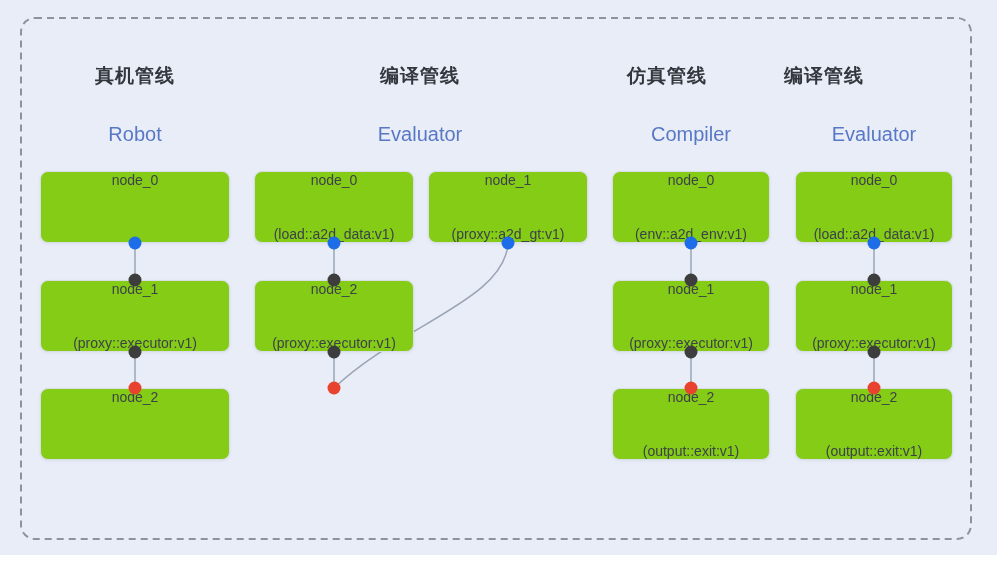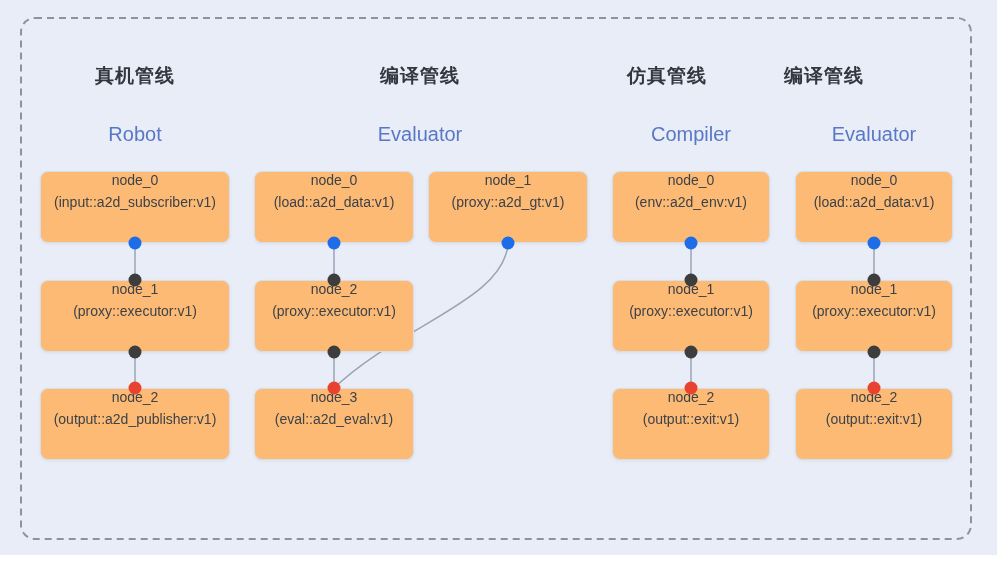--- a/index.html
+++ b/index.html
@@ -43,28 +43,28 @@
     transform: translateX(-50%);
     font-size: 20px;
     color: #5878c6;
     white-space: nowrap;
     z-index: 2;
   }
 
   .node {
     position: absolute;
     height: 72px;
-    background: #fdba74;
+    background: #84cc16;
     border: 1px solid #d9dee6;
     border-radius: 8px;
     box-shadow: 0 1px 3px rgba(90, 105, 140, 0.10);
     display: flex;
     flex-direction: column;
     align-items: center;
-    justify-content: flex-start;
+    justify-content: space-between;
     gap: 6px;
     z-index: 2;
   }
   .node .node-name {
     font-size: 14px;
     color: #3d4249;
   }
   .node .node-type {
     font-size: 14px;
     color: #3d4249;
@@ -112,46 +112,40 @@
   <div class="col-title-zh" style="left:667px">仿真管线</div>
   <div class="col-title-zh" style="left:824px">编译管线</div>
 
   <div class="col-title-en" style="left:135px">Robot</div>
   <div class="col-title-en" style="left:420px">Evaluator</div>
   <div class="col-title-en" style="left:691px">Compiler</div>
   <div class="col-title-en" style="left:874px">Evaluator</div>
 
   <div class="node" style="left:40px;top:171px;width:190px">
     <span class="node-name">node_0</span>
-    <span class="node-type">(input::a2d_subscriber:v1)</span>
   </div>
   <div class="node" style="left:40px;top:280px;width:190px">
     <span class="node-name">node_1</span>
     <span class="node-type">(proxy::executor:v1)</span>
   </div>
   <div class="node" style="left:40px;top:388px;width:190px">
     <span class="node-name">node_2</span>
-    <span class="node-type">(output::a2d_publisher:v1)</span>
   </div>
 
   <div class="node" style="left:254px;top:171px;width:160px">
     <span class="node-name">node_0</span>
     <span class="node-type">(load::a2d_data:v1)</span>
   </div>
   <div class="node" style="left:428px;top:171px;width:160px">
     <span class="node-name">node_1</span>
     <span class="node-type">(proxy::a2d_gt:v1)</span>
   </div>
   <div class="node" style="left:254px;top:280px;width:160px">
     <span class="node-name">node_2</span>
     <span class="node-type">(proxy::executor:v1)</span>
-  </div>
-  <div class="node" style="left:254px;top:388px;width:160px">
-    <span class="node-name">node_3</span>
-    <span class="node-type">(eval::a2d_eval:v1)</span>
   </div>
 
   <div class="node" style="left:612px;top:171px;width:158px">
     <span class="node-name">node_0</span>
     <span class="node-type">(env::a2d_env:v1)</span>
   </div>
   <div class="node" style="left:612px;top:280px;width:158px">
     <span class="node-name">node_1</span>
     <span class="node-type">(proxy::executor:v1)</span>
   </div>

